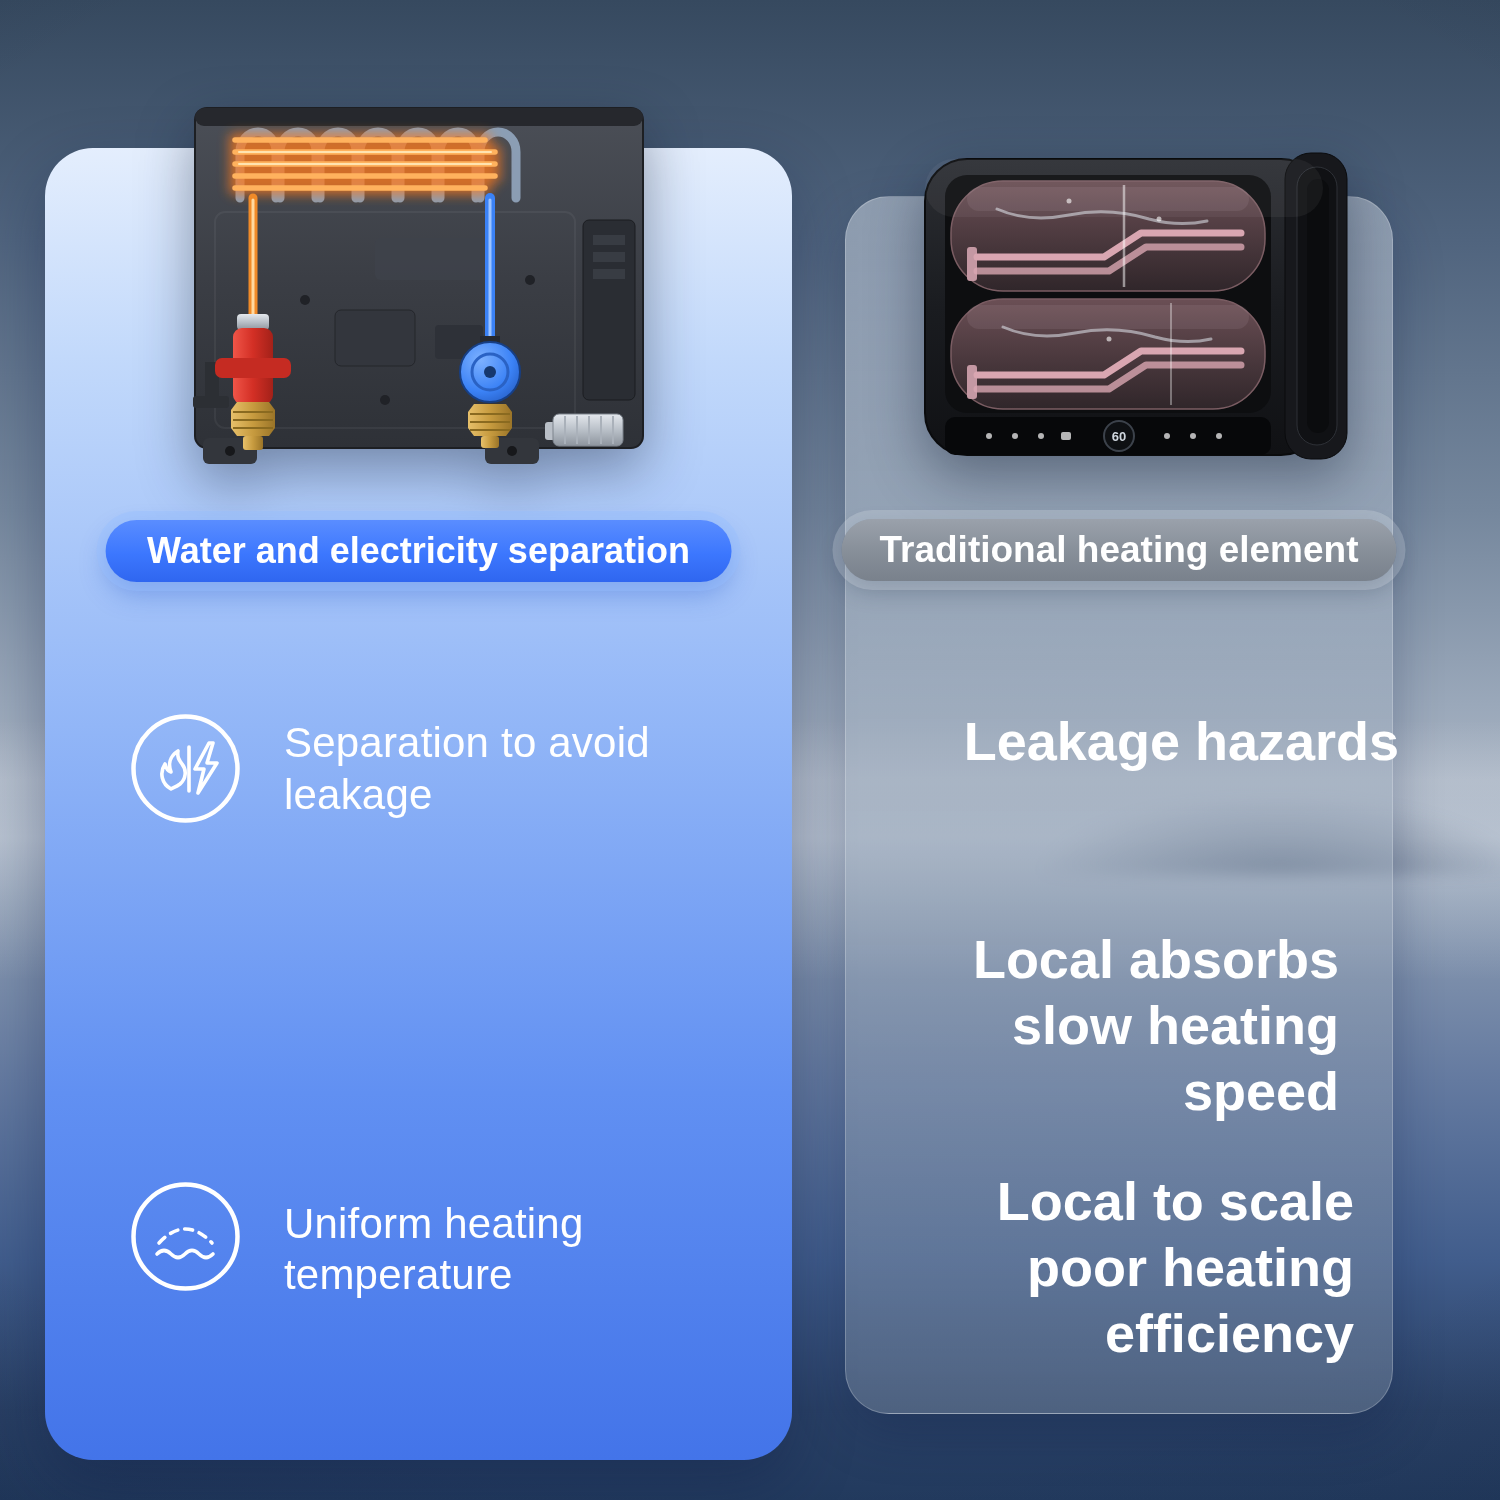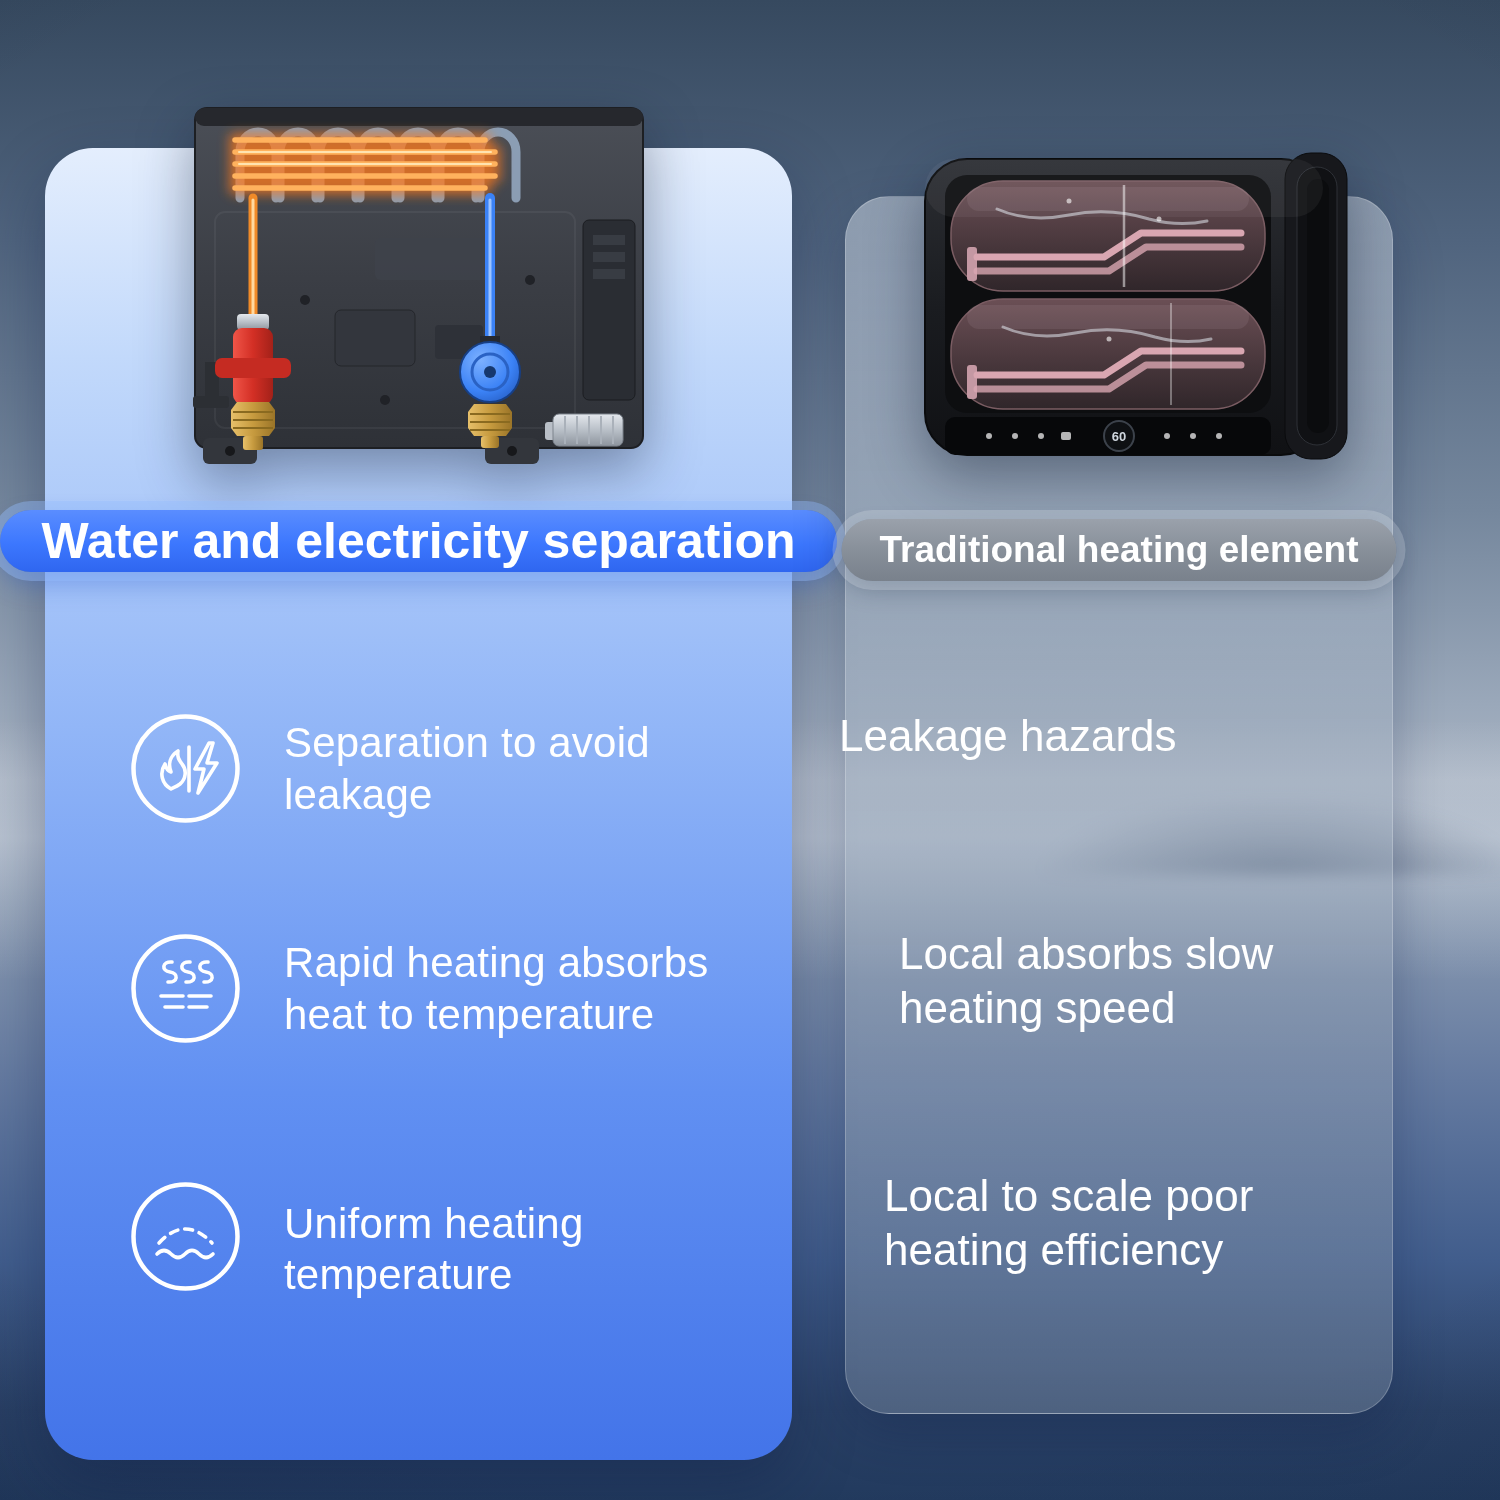--- a/index.html
+++ b/index.html
@@ -32,40 +32,40 @@
   
   .product { position:absolute; }
   .product svg { filter:drop-shadow(0 20px 28px rgba(8,18,40,0.4)); display:block; }
   .product-left  { left:140px; top:-48px; width:470px; height:385px; }
   .product-right { left:73px;  top:-48px; width:432px; height:325px; }
 
   
   .badge { position:absolute; left:50%; transform:translateX(-50%);
     height:62px; line-height:62px; border-radius:32px; white-space:nowrap;
     color:#ffffff; font-weight:bold; text-align:center; }
-  .badge-blue { top:362px; padding:0 42px; font-size:50px;
+  .badge-blue { top:372px; padding:0 42px; font-size:36px;
     background:linear-gradient(180deg,#5a8dff 0%,#3c77fe 55%,#2f66f0 100%);
     box-shadow:0 0 0 9px rgba(150,190,255,0.40), 0 12px 26px rgba(30,80,200,0.35); }
   .badge-gray { top:322px; padding:0 38px; font-size:37px;
     background:linear-gradient(180deg,#9aa1ab 0%,#868e98 55%,#79818c 100%);
     box-shadow:0 0 0 9px rgba(235,240,246,0.22), 0 10px 22px rgba(20,35,60,0.25); }
 
   
   .feature-row { position:absolute; left:84px; display:flex; align-items:center; gap:42px;justify-content:center; }
   .f1 { top:564px; } .f2 { top:784px; } .f3 { top:1024px; }
   .icon-circle { width:113px; height:113px; flex:0 0 auto; }
   .icon-circle svg { display:block; width:113px; height:113px; }
   .feature-text { color:#ffffff; font-size:42px; line-height:1.22; letter-spacing:0.2px; }
   .f1 .feature-text { max-width:450px; }
   .f2 .feature-text { max-width:480px; }
   .f3 .feature-text { max-width:350px;margin-top:26px; }
 
   
   .rfeature { position:absolute; left:50%; transform:translateX(-50%);
-    text-align:left; color:#ffffff; font-size:44px; line-height:1.22; }
+    text-align:right; color:#ffffff; font-size:54px; line-height:1.22;font-weight:bold; }
   .rf1 { top:512px; width:560px; }
   .rf2 { top:730px; width:440px; }
   .rf3 { top:972px; width:470px; }
 
   .svgtext { font-family:"Liberation Sans", sans-serif; }
 </style>
 </head>
 <body>
 
 <div class="stage">
@@ -207,35 +207,20 @@
           <g fill="none" stroke="#fff" stroke-width="3.6" stroke-linecap="round" stroke-linejoin="round">
             <path d="M42,77 C33,72 30,61 36,52 c1,4 3,7 6,8 c-3,-8 -1,-16 7,-21 c-1,6 1,9 4,13 c5,6 4,15 -2,20 c-3.4,2.6 -6,3.4 -9,5 z"></path>
             <line x1="60" y1="35" x2="60" y2="79"></line>
             <path d="M80,31 L66,57 h9 L69,81 L88,51 h-10 L84,31 z"></path>
           </g>
         </svg>
       </span>
       <span class="feature-text">Separation to avoid leakage</span>
     </div>
 
-    <div class="feature-row f2">
-      <span class="icon-circle">
-        <svg viewBox="0 0 113 113">
-          <circle cx="56.5" cy="56.5" r="52" fill="none" stroke="#fff" stroke-width="4.5"></circle>
-          <g fill="none" stroke="#fff" stroke-width="3.6" stroke-linecap="round">
-            <path d="M43,30 c-10,-1 -11,9 -2,10 c9,1 8,11 -2,10"></path>
-            <path d="M61,30 c-10,-1 -11,9 -2,10 c9,1 8,11 -2,10"></path>
-            <path d="M79,30 c-10,-1 -11,9 -2,10 c9,1 8,11 -2,10"></path>
-            <path d="M32,64 h22 M60,64 h22"></path>
-            <path d="M36,75 h18 M60,75 h18"></path>
-          </g>
-        </svg>
-      </span>
-      <span class="feature-text">Rapid heating absorbs heat to temperature</span>
-    </div>
 
     <div class="feature-row f3">
       <span class="icon-circle">
         <svg viewBox="0 0 113 113">
           <circle cx="56.5" cy="56.5" r="52" fill="none" stroke="#fff" stroke-width="4.5"></circle>
           <g fill="none" stroke="#fff" stroke-width="3.6" stroke-linecap="round">
             <path d="M30,63 Q56,35 83,63" stroke-dasharray="8 7"></path>
             <path d="M28,74 q7,-7 14,0 t14,0 t14,0 t14,0"></path>
           </g>
         </svg>

